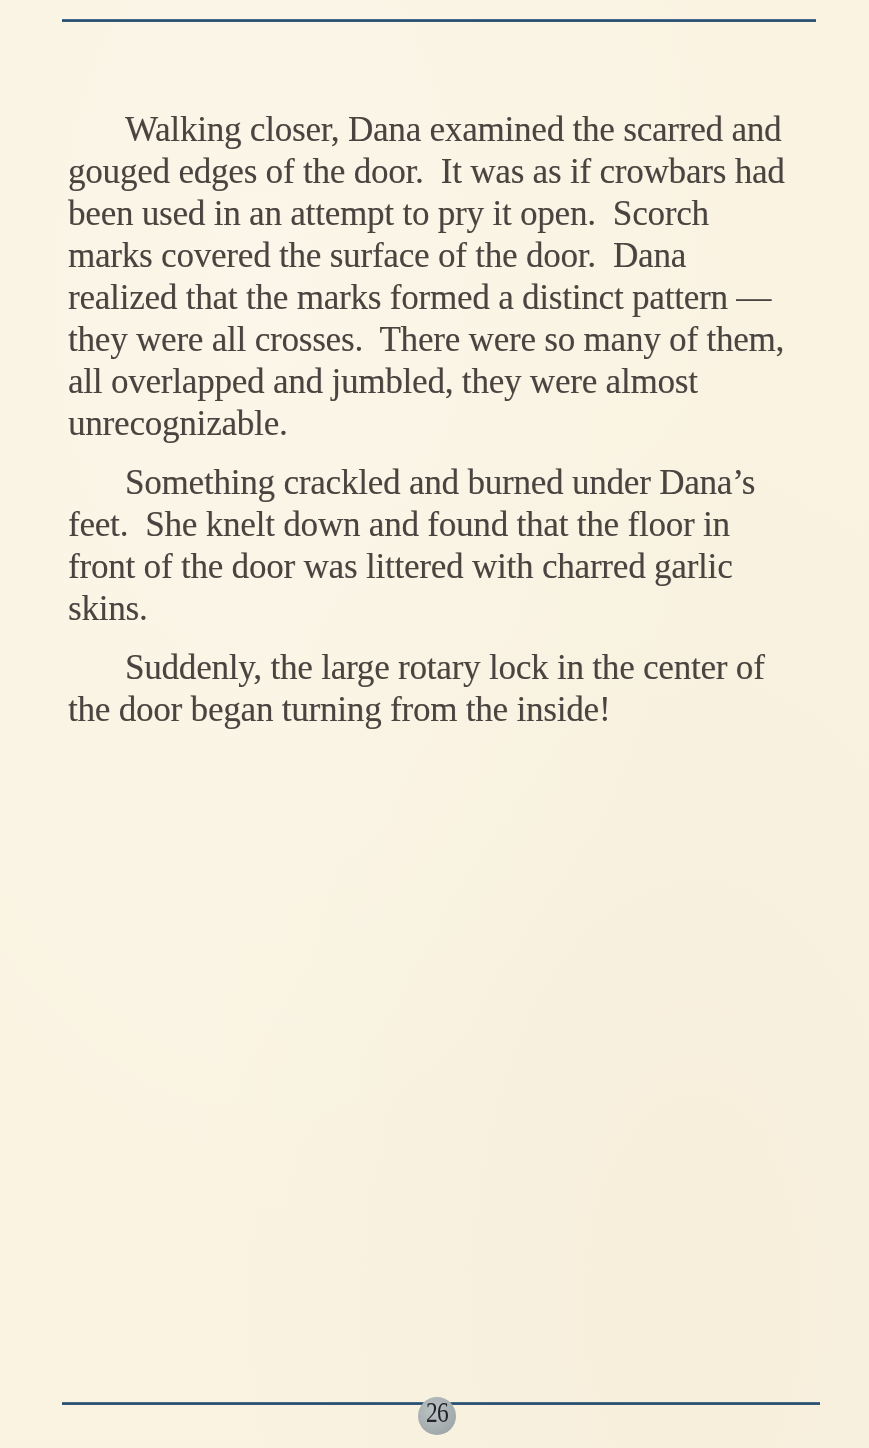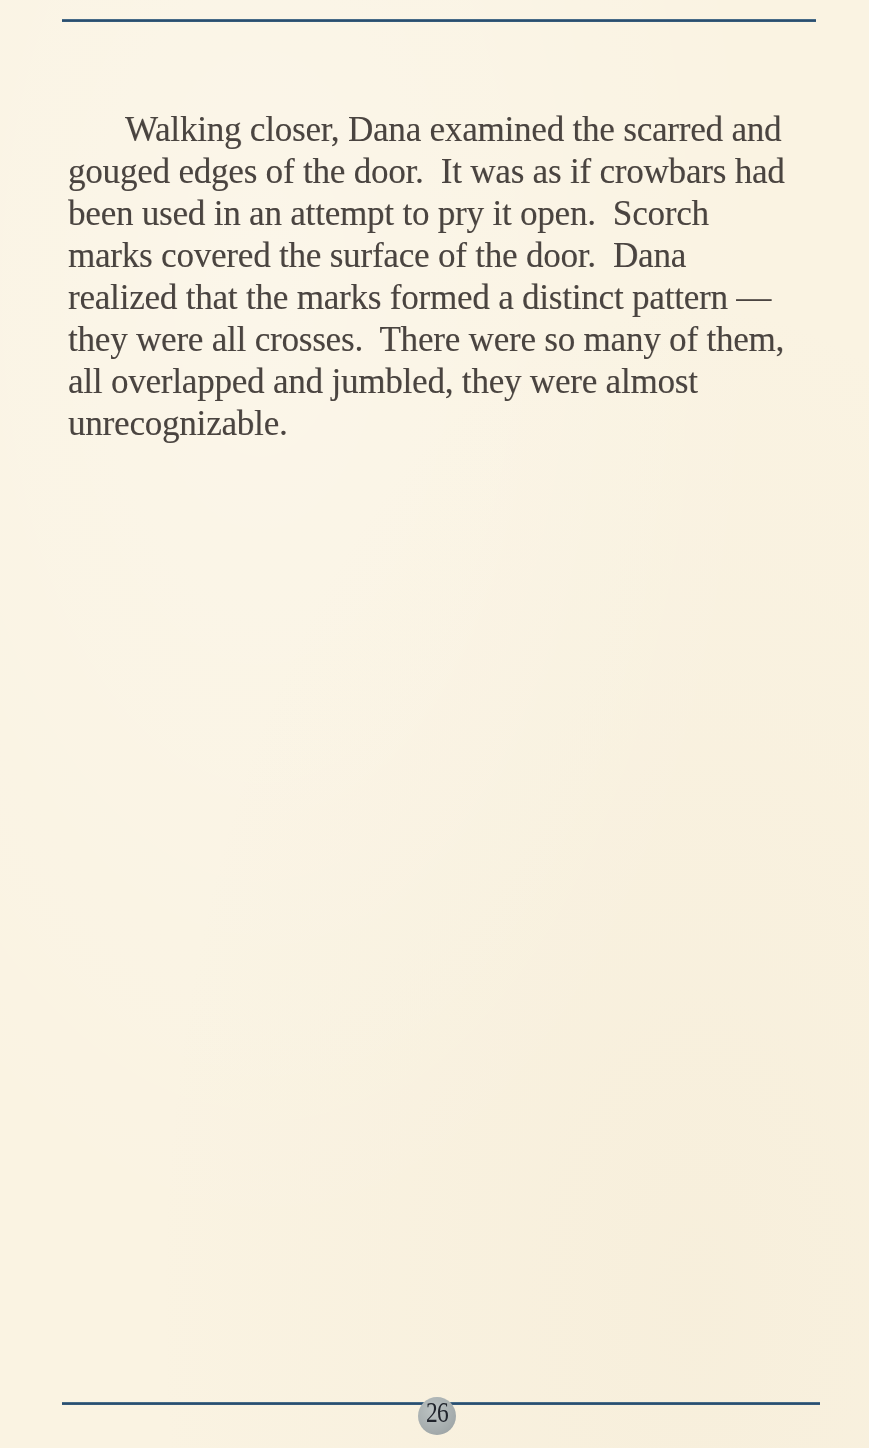--- a/index.html
+++ b/index.html
@@ -63,19 +63,25 @@
 
 <div class="text-block">
   <p>Walking closer, Dana examined the scarred and
 gouged edges of the door.  It was as if crowbars had
 been used in an attempt to pry it open.  Scorch
 marks covered the surface of the door.  Dana
 realized that the marks formed a distinct pattern —
 they were all crosses.  There were so many of them,
 all overlapped and jumbled, they were almost
 unrecognizable.</p>
+  <p>Something crackled and burned under Dana’s
+feet.  She knelt down and found that the floor in
+front of the door was littered with charred garlic
+skins.</p>
+  <p>Suddenly, the large rotary lock in the center of
+the door began turning from the inside!</p>
 </div>
 
 <div class="rule bottom-rule"></div>
 
 <div class="page-num-circle">
   <span class="num">26</span>
 </div>
 
 </body></html>

